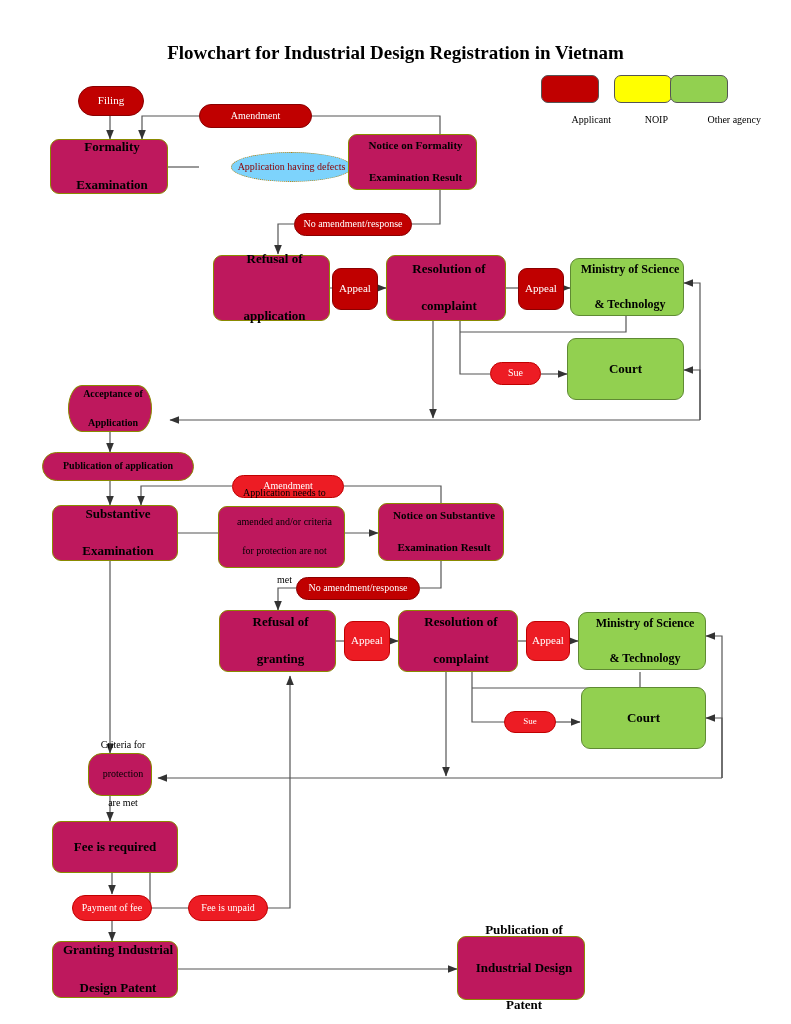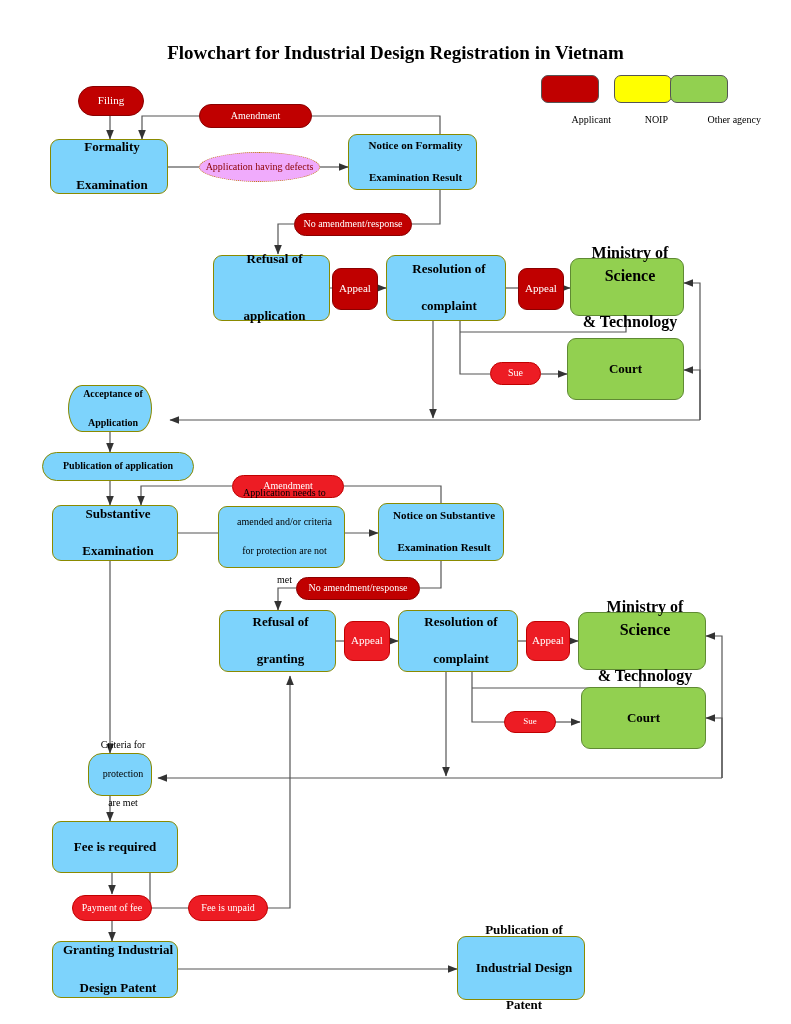--- a/index.html
+++ b/index.html
@@ -6,28 +6,28 @@
   body{font-family:"Liberation Serif",serif;}
   #canvas{position:relative;width:791px;height:1024px;background:#fff;overflow:hidden;}
   #edges{position:absolute;left:0;top:0;width:791px;height:1024px;}
   .node{position:absolute;box-sizing:border-box;display:flex;align-items:center;justify-content:center;text-align:center;line-height:1.45;}
   .node span{display:block;width:100%;padding:0 3px;}
   
   .rect{border-radius:9px;border:1px solid #6b6b00;}
   .pill{border-radius:999px;border:1px solid #7a0000;}
   .barrel{border-radius:14px/50%;border:1px solid #6b6b00;}
   
-  .yellow{background:#7dd3fc;color:#000000;border-color:#8a8a00;}
+  .yellow{background:#be185d;color:#000000;border-color:#8a8a00;}
   .darkred{background:#C00000;color:#ffffff;border-color:#8a0000;}
   .brightred{background:#ED1C24;color:#ffffff;border-color:#c00000;}
   .green{background:#92D050;color:#000000;border-color:#5f8a33;}
-  .dashedell{background:#f0abfc;color:#8B0000;border:1px dotted #c08000;border-radius:50%;}
+  .dashedell{background:#7dd3fc;color:#8B0000;border:1px dotted #c08000;border-radius:50%;margin-left:32px;}
   .b{font-weight:bold;}
   .t13{font-size:13px;}
-  .t12{font-size:16px;}
+  .t12{font-size:12px;}
   .t11{font-size:11px;justify-content:center;}
   .t10{font-size:10px;}
   .t9{font-size:9px;}
   #title{position:absolute;left:0;top:42px;width:791px;text-align:center;font-size:19px;font-weight:bold;color:#000;font-family:"Liberation Serif",serif;}
   .legend-sw{position:absolute;height:26px;width:56px;border-radius:7px;border:1px solid #555;}
   .legend-lb{position:absolute;font-size:10px;color:#000;text-align:right;font-family:Liberation Serif, serif;}
 </style>
 </head>
 <body>
 

